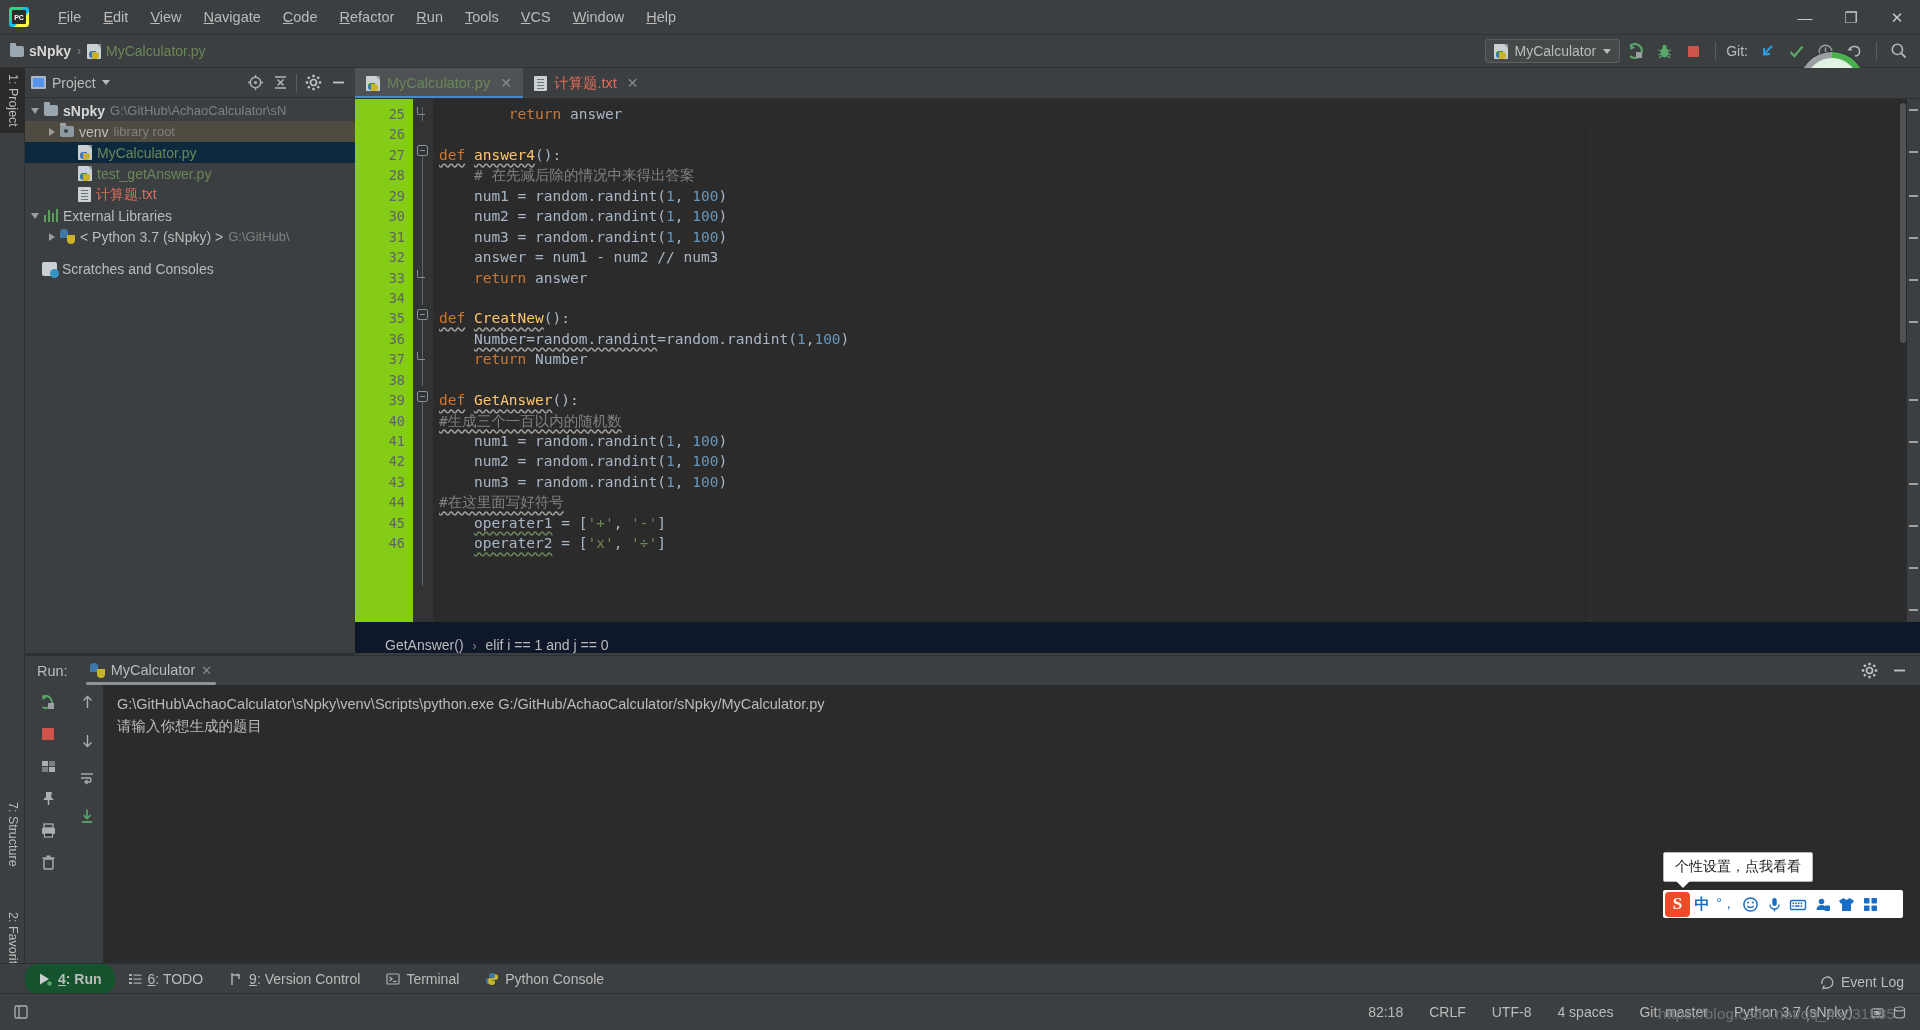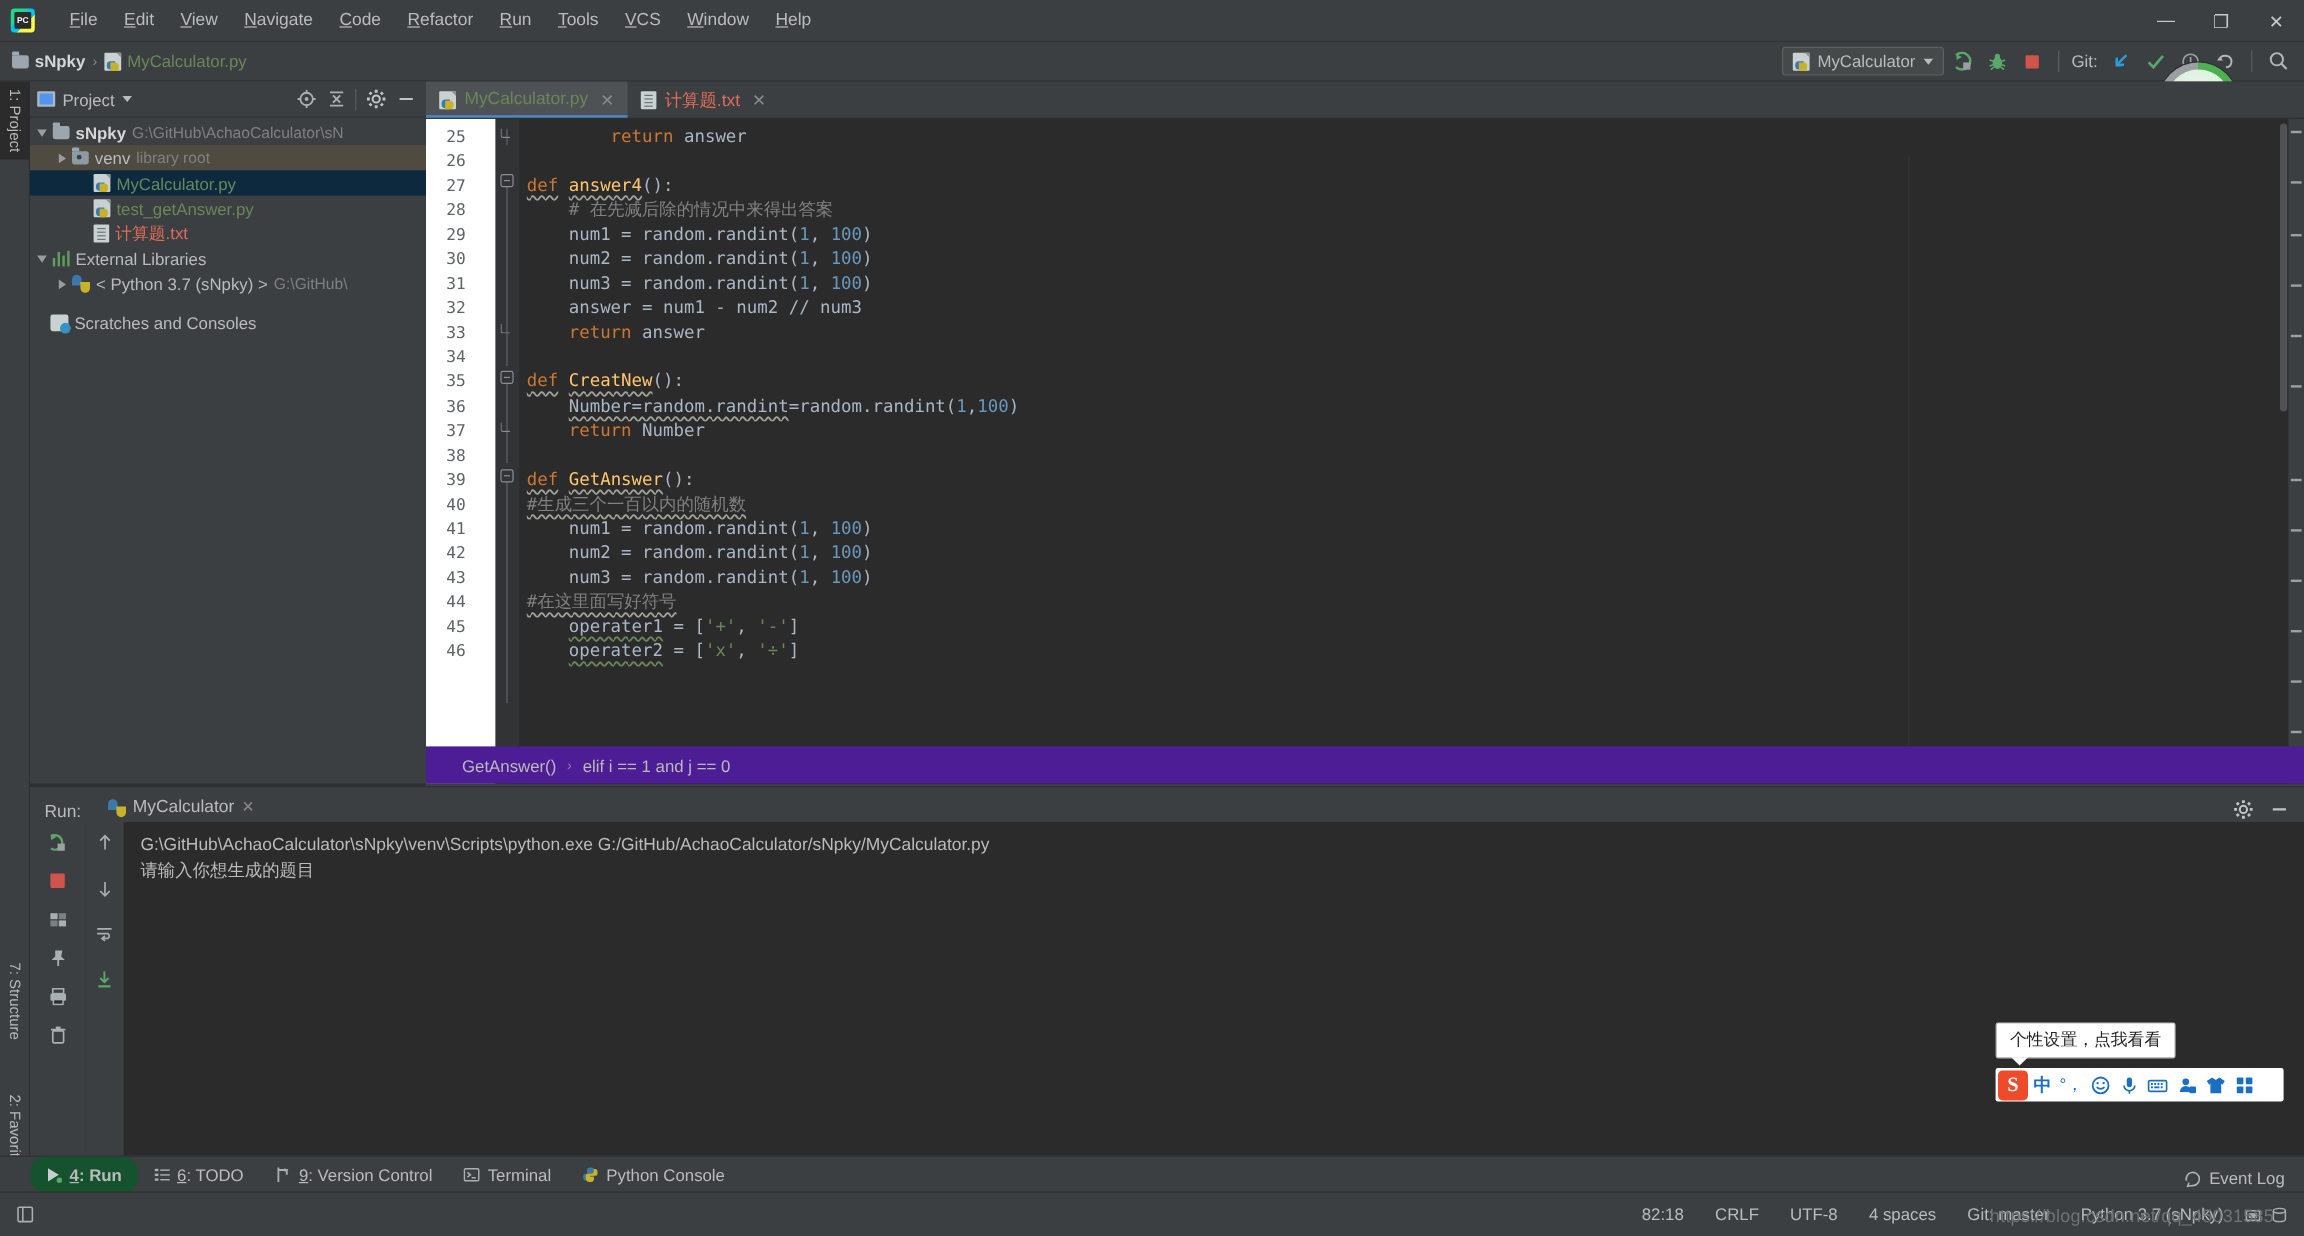--- a/index.html
+++ b/index.html
@@ -162,21 +162,21 @@
   .etab.active { background:#4e5254; }
   .etab.active::after {
     content:""; position:absolute; left:0; right:0; bottom:0; height:2px; background:#4a88c7;
   }
   .etab .lbl.green { color:#6a8759; }
   .etab .lbl.red { color:#e06c5a; }
   .etab .x { color:#8a8a8a; font-size:14px; margin-left:3px; }
 
   .code-wrap { position:relative; height:554px; background:#2b2b2b; overflow:hidden; display:flex; }
   .gutter {
-    width:58px; background:#ffffff; flex:none; padding-top:5px; text-align:center;
+    width:58px; background:#84cc16; flex:none; padding-top:5px; text-align:right;
   }
   .gline { height:20.45px; color:#606366; font-size:13.5px; font-family:"DejaVu Sans Mono","Liberation Mono",monospace; padding-right:8px; line-height:20.45px; }
   .foldcol { width:20px; background:#313335; flex:none; padding-top:5px; position:relative; }
   .fold { position:absolute; left:4px; width:11px; height:11px; }
   .fold .box { width:11px; height:11px; border:1px solid #8a8f91; border-radius:2px; background:#313335; position:relative;}
   .fold .box::after { content:""; position:absolute; left:2px; top:4px; width:5px; height:1px; background:#8a8f91; }
   .fold.end .box { border-top:none; border-left:1px solid #8a8f91; border-right:none; border-bottom:1px solid #8a8f91; width:8px; height:8px; border-radius:0 0 0 2px; background:transparent; }
   .fold.end .box::after { display:none; }
   .foldline { position:absolute; left:9px; width:1px; background:#606366; }
 
@@ -196,31 +196,31 @@
 
   .scroll-marks { position:absolute; right:0; top:0; width:13px; height:100%; background:#3c3f41; }
   .smark { position:absolute; right:2px; width:9px; height:2px; background:#a0a0a0; }
   .vscroll { position:absolute; right:13px; top:0; width:8px; height:100%; }
   .vthumb { position:absolute; right:1px; top:4px; width:6px; height:240px; background:#4f5355; border-radius:3px; }
 
   .rightgut { position:absolute; right:0; top:31px; width:330px; height:554px; background:#2b2b2b; border-left:1px solid #313335; }
 
   .breadcrumbbar {
     position:absolute; left:355px; top:622px; width:1565px; height:31px;
-    background:#4c1d95; display:flex; align-items:center; padding-left:30px; gap:9px;
+    background:#0f172a; display:flex; align-items:flex-end; padding-left:30px; gap:9px;
     font-size:14px; color:#bbbbbb;
   }
   .bc-sep { color:#888; font-size:12px; }
 
   
   .runpanel {
     position:absolute; left:25px; top:655px; width:1895px; height:338px; background:#3c3f41;
     border-top:1px solid #2e3133;
   }
-  .run-header { height:29px; display:flex; align-items:flex-end; padding-left:12px; gap:12px; position:relative; }
+  .run-header { height:29px; display:flex; align-items:center; padding-left:12px; gap:12px; position:relative; }
   .run-lbl { color:#bbbbbb; font-size:14.5px; }
   .run-tab {
     display:flex; align-items:center; gap:6px; padding:3px 10px 4px; font-size:14.5px; color:#bbbbbb;
     position:relative;
   }
   .run-tab.active::after{content:"";position:absolute;left:6px;right:6px;bottom:-3px;height:3px;background:#8d9396;border-radius:2px;}
   .run-hicons { position:absolute; right:10px; display:flex; align-items:center; gap:8px; }
   .run-body { position:absolute; left:0; top:29px; right:0; bottom:0; background:#2b2b2b; display:flex; }
   .run-sidetools {
     width:46px; flex:none; background:#3c3f41; display:flex; flex-direction:column;

